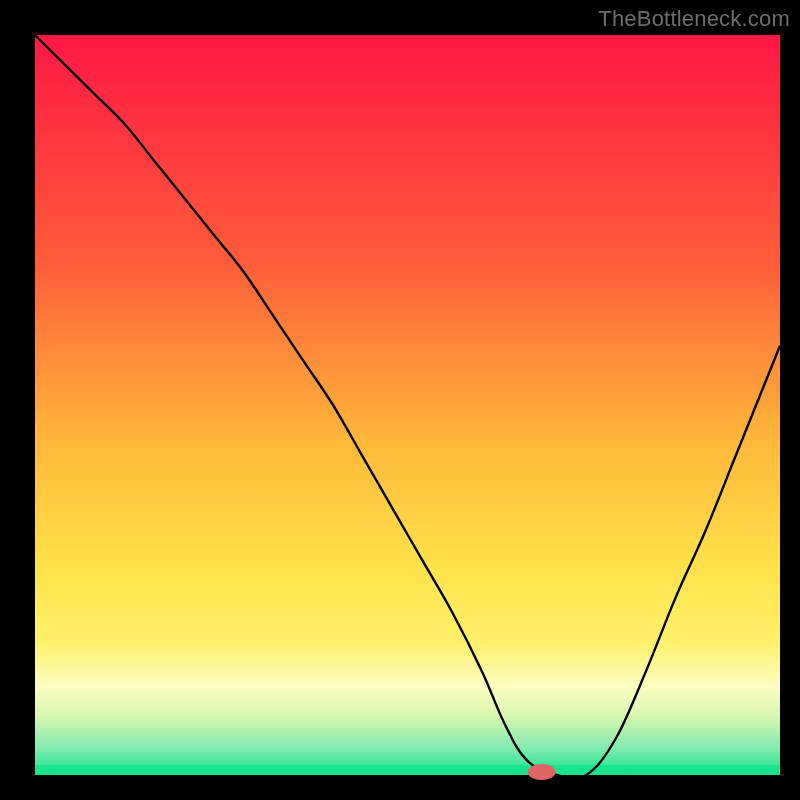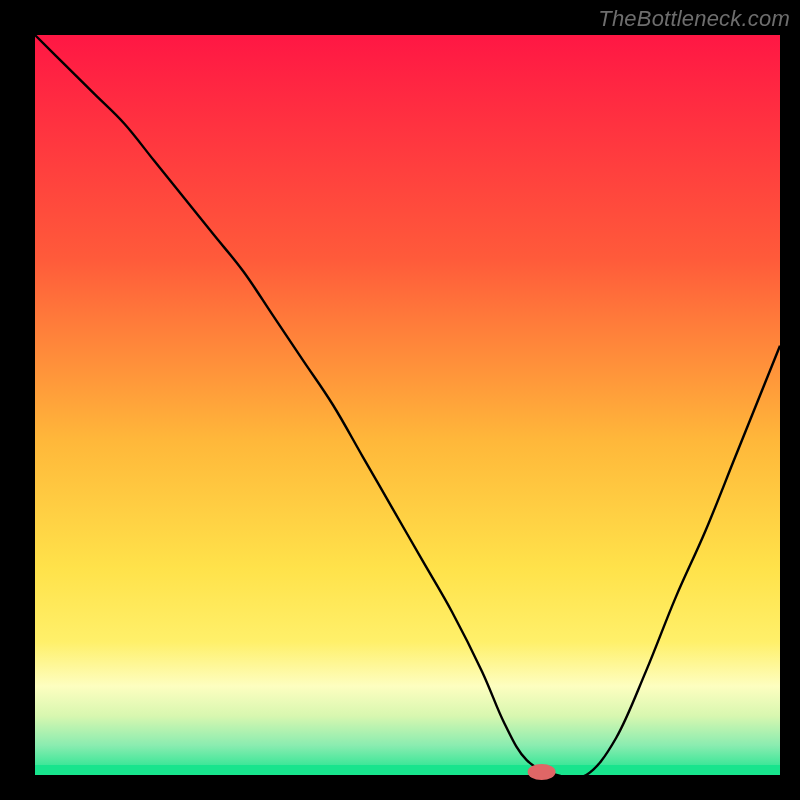--- a/index.html
+++ b/index.html
@@ -18,21 +18,20 @@
   .watermark {
     position: absolute;
     top: 6px;
     right: 10px;
     font-family: Arial, Helvetica, sans-serif;
     font-size: 22px;
     font-weight: 500;
     color: #6d6d6d;
     letter-spacing: 0.2px;
     z-index: 10;
-    font-style: italic;
   }
   svg.plot {
     position: absolute;
     left: 0;
     top: 0;
   }
 </style>
 </head>
 <body>
 

